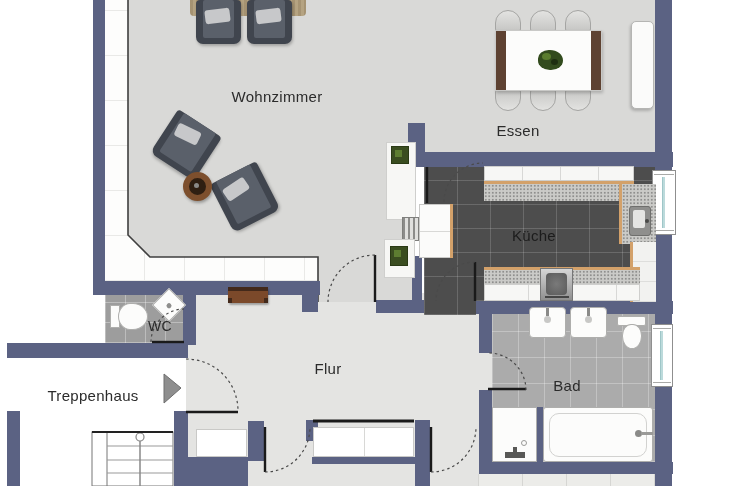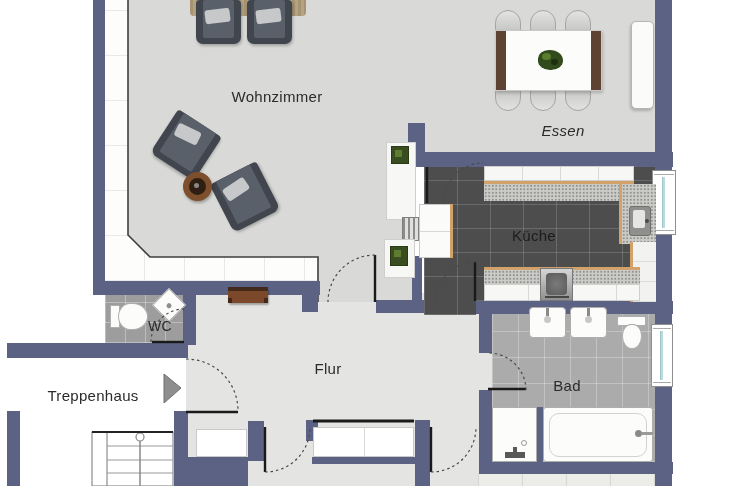--- a/index.html
+++ b/index.html
@@ -236,20 +236,20 @@
       <line x1="107" y1="460" x2="173" y2="460" stroke="#999" stroke-width="1"></line>
       <line x1="107" y1="473" x2="173" y2="473" stroke="#999" stroke-width="1"></line>
       <line x1="140" y1="437" x2="140" y2="486" stroke="#888" stroke-width="1.5"></line>
       <circle cx="140" cy="437" r="4" fill="#fff" stroke="#888" stroke-width="1.2"></circle>
       <line x1="92" y1="432" x2="173" y2="432" stroke="#222" stroke-width="2"></line>
     </g>
     <polygon points="164,374 164,403 181,388" fill="#8e8e8e" stroke="#6e6e6e" stroke-width="1"></polygon>
   </svg>
 
   <div class="label" style="left:257px;top:88px;margin-left:20px;">Wohnzimmer</div>
-  <div class="label" style="left:563px;top:122px;font-style:italic;">Essen</div>
+  <div class="label" style="left:518px;top:122px;">Essen</div>
   <div class="label" style="left:534px;top:227px;color:#1c1c1c;">Küche</div>
   <div class="label" style="left:328px;top:360px;">Flur</div>
   <div class="label" style="left:160px;top:318px;font-size:14px;">WC</div>
   <div class="label" style="left:567px;top:377px;">Bad</div>
   <div class="label" style="left:93px;top:387px;text-align:center;">Treppenhaus</div>
 
 </div>
 
 </body></html>

